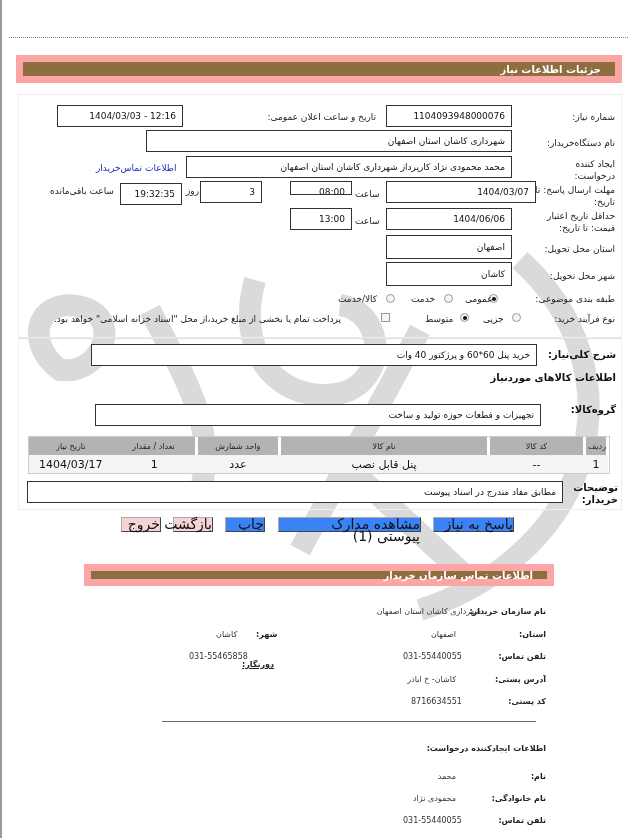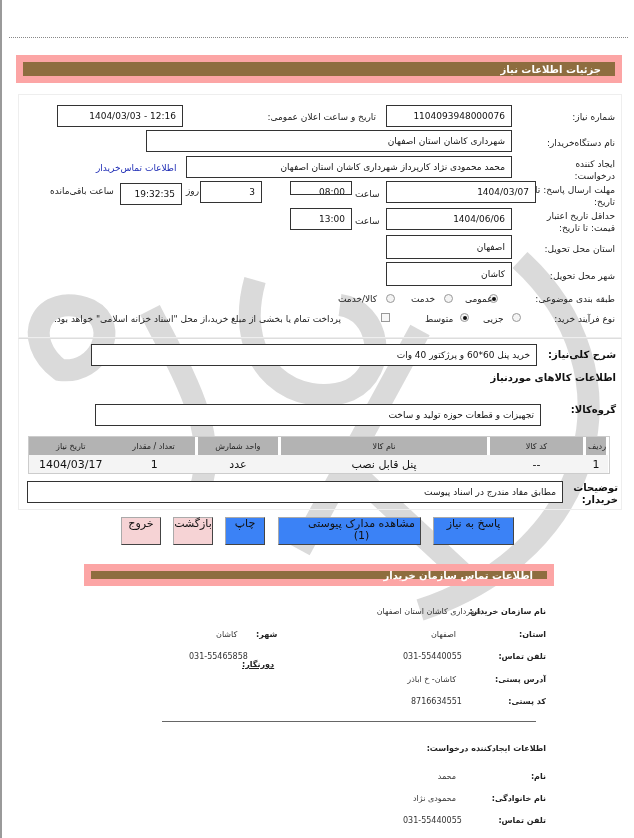--- a/index.html
+++ b/index.html
@@ -24,21 +24,21 @@
   .checkbox { position: absolute; width: 9px; height: 9px; border: 1px solid #999; background: #f7f7f7; }
 
   .sec2 { position: absolute; left: 18px; top: 338px; width: 604px; height: 172px; border: 1px solid #eeeeee; border-top: 1px solid #ddd; }
   .bold-lbl { position: absolute; font-weight: bold; font-size: 10px; color: #111; }
 
   table.items { position: absolute; left: 29px; top: 437px; width: 580px; border-collapse: collapse; font-size: 8px; background: #fff; outline: 1px solid #ccc; }
   table.items th { background: #b3b3b3; color: #222; font-weight: normal; height: 18px; border-right: 3px solid #fff; text-align: center; }
   table.items th:last-child { border-right: none; }
   table.items td { height: 18px; background: #f4f4f4; text-align: center; font-size: 11px; }
 
-  .btn { position: absolute; height: 28px; border: 1px solid #444; border-top-color: #aaa; border-left-color: #aaa; font-size: 11px; line-height: 12px; text-align: center; color: #111; }
+  .btn { position: absolute; height: 15px; border: 1px solid #444; border-top-color: #aaa; border-left-color: #aaa; font-size: 14px; line-height: 12px; text-align: right; color: #111; }
   .btn.green { background: #3b82f6; }
   .btn.pink { background: #f6d3d5; }
 
   .info-lbl { position: absolute; font-size: 8px; font-weight: bold; color: #222; }
   .info-val { position: absolute; font-size: 8px; color: #333; }
 </style>
 </head>
 <body>
 
 <div class="left-rule"></div>

